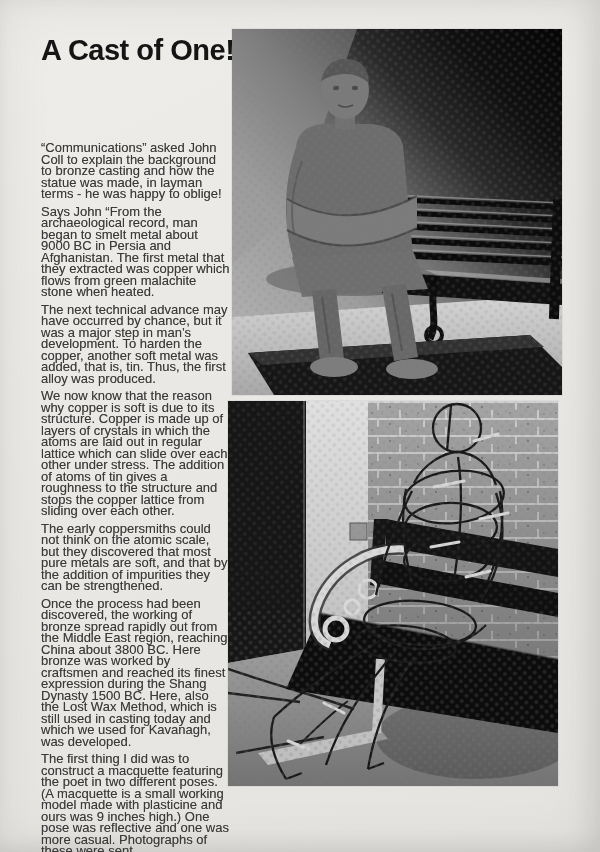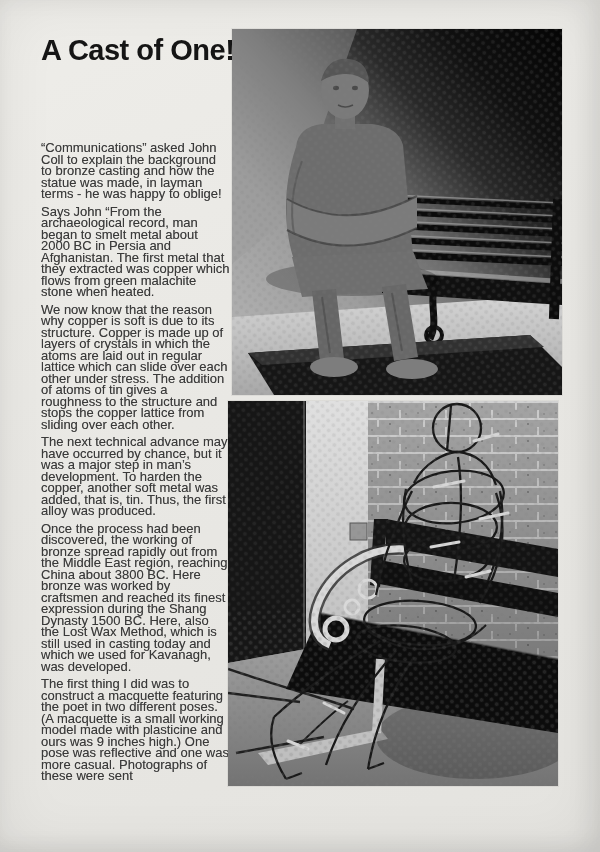--- a/index.html
+++ b/index.html
@@ -31,23 +31,24 @@
 </style>
 </head>
 <body>
 
 <div class="page">
 
   <h1 class="headline">A Cast of One!</h1>
 
   <div class="copy">
     <p>“Communications” asked John Coll to explain the background to bronze casting and how the statue was made, in layman terms - he was happy to oblige!</p>
-    <p>Says John “From the archaeological record, man began to smelt metal about 2000 BC in Persia and Afghanistan. The first metal that they extracted was copper which flows from green malachite stone when heated.</p>
+    <p>Says John “From the archaeological record, man began to smelt metal about 9000 BC in Persia and Afghanistan. The first metal that they extracted was copper which flows from green malachite stone when heated.</p>
+    <p>The next technical advance may have occurred by chance, but it was a major step in man’s development. To harden the copper, another soft metal was added, that is, tin. Thus, the first alloy was produced.</p>
     <p>We now know that the reason why copper is soft is due to its structure. Copper is made up of layers of crystals in which the atoms are laid out in regular lattice which can slide over each other under stress. The addition of atoms of tin gives a roughness to the structure and stops the copper lattice from sliding over each other.</p>
-    <p>The next technical advance may have occurred by chance, but it was a major step in man’s development. To harden the copper, another soft metal was added, that is, tin. Thus, the first alloy was produced.</p>
+    <p>The early coppersmiths could not think on the atomic scale, but they discovered that most pure metals are soft, and that by the addition of impurities they can be strengthened.</p>
     <p>Once the process had been discovered, the working of bronze spread rapidly out from the Middle East region, reaching China about 3800 BC. Here bronze was worked by craftsmen and reached its finest expression during the Shang Dynasty 1500 BC. Here, also the Lost Wax Method, which is still used in casting today and which we used for Kavanagh, was developed.</p>
     <p>The first thing I did was to construct a macquette featuring the poet in two different poses. (A macquette is a small working model made with plasticine and ours was 9 inches high.) One pose was reflective and one was more casual. Photographs of these were sent</p>
   </div>
 
   <div class="photo photo-top">
     <svg width="330" height="366" viewBox="0 0 330 366">
       <defs>
         <linearGradient id="tg-bg" x1="0" y1="1" x2="1" y2="0">
           <stop offset="0" stop-color="#b8b8b8"></stop>
           <stop offset="0.32" stop-color="#9d9d9d"></stop>

